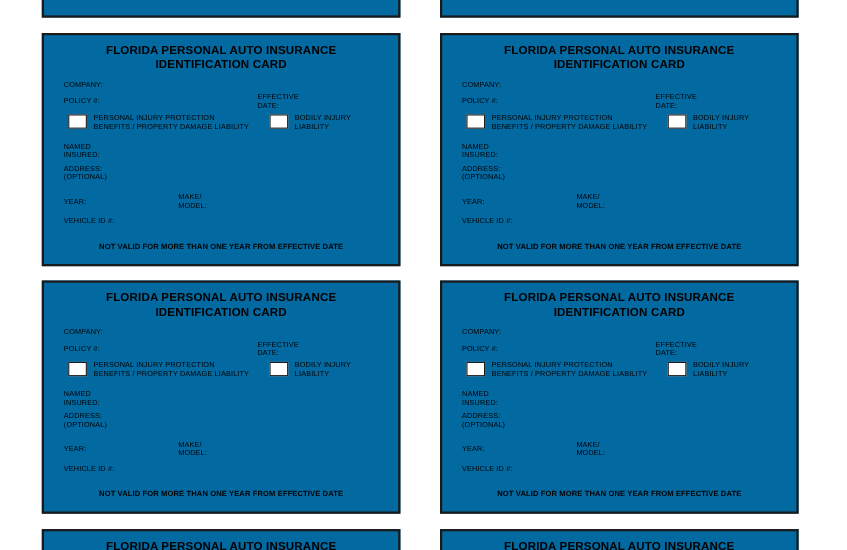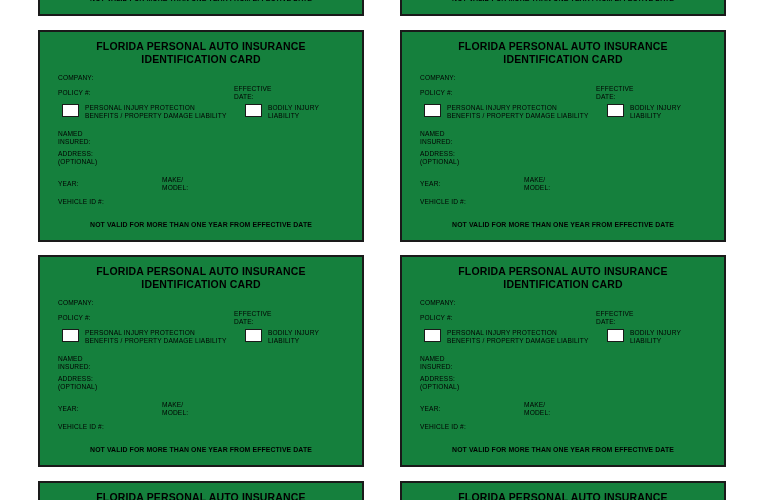--- a/index.html
+++ b/index.html
@@ -23,21 +23,21 @@
     top: 0;
     width: 770px;
     height: 500px;
   }
 
   
   .card {
     position: absolute;
     box-sizing: border-box;
     border: 2px solid #1a1a1a;
-    background: #15803d;
+    background: #0369a1;
     overflow: hidden;
   }
 
   
   .col-left  { left: 38px;  width: 326px; }
   .col-right { left: 400px; width: 326px; }
 
   
   .row-top     { top: -196px; height: 212px; }   
   .row-1       { top: 30px;   height: 212px; }

